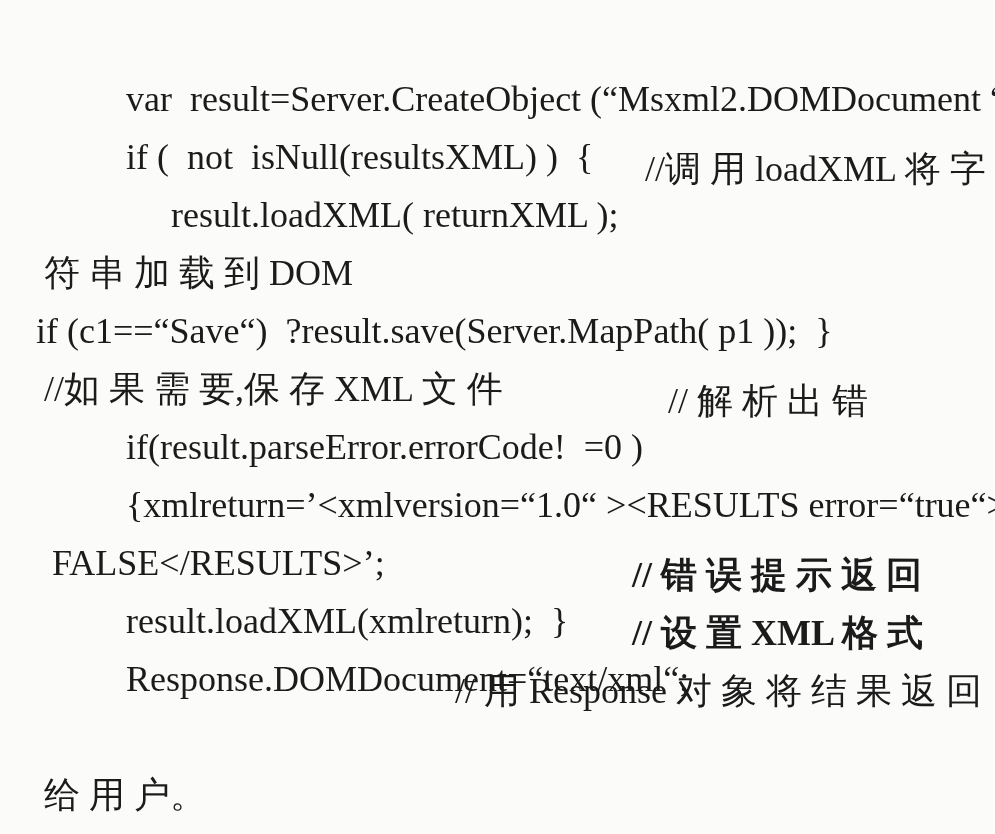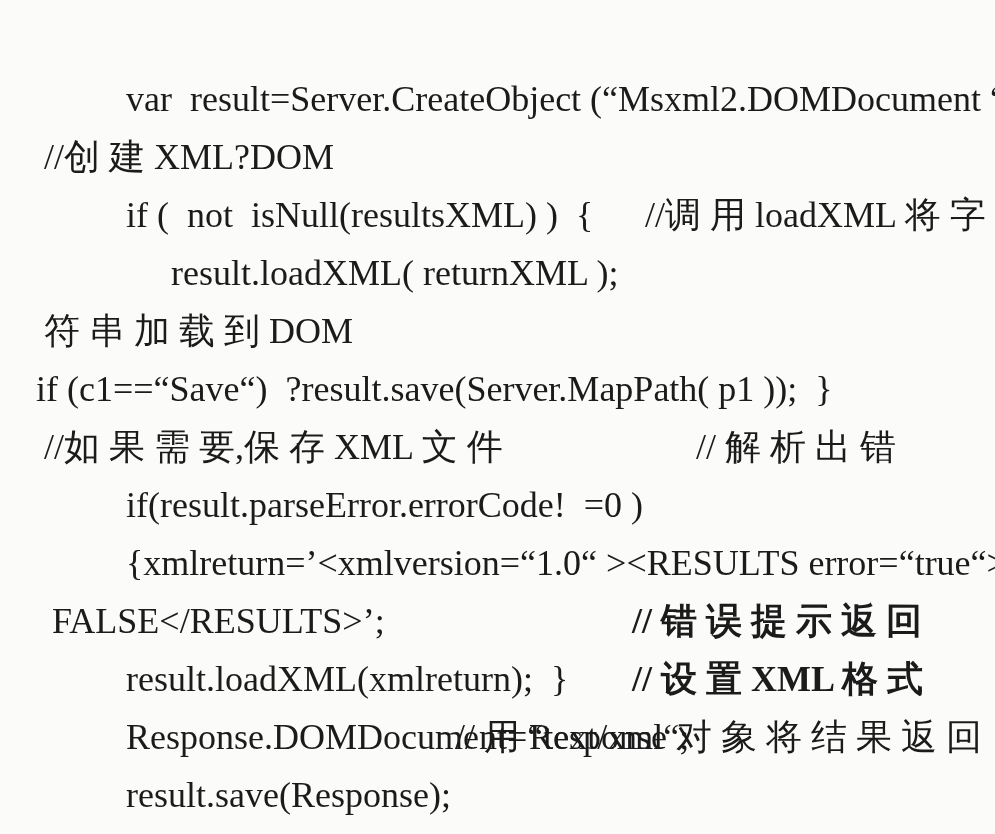--- a/index.html
+++ b/index.html
@@ -25,48 +25,45 @@
     position: relative;
     height: 58px;
     line-height: 58px;
     font-size: 36px;
     white-space: pre;
     box-sizing: border-box;
   }
   .code-text { display: inline; }
   .comment-text {
     position: absolute;
-    top: 0;
+    top: 12px;
     white-space: pre;
     text-align: right;
   }
   
   .ind-flush { padding-left: 8px; }
   .ind-flush-tight { padding-left: 16px; }
   .ind-code { padding-left: 90px; }
   .ind-mid { }
   .ind-deep { padding-left: 135px; }
   
   .cmt-a { left: 645px; }
-  .cmt-b { left: 668px; margin-left: 28px; }
+  .cmt-b { left: 668px; }
   .cmt-c { left: 632px; font-weight: bold; }
   .cmt-d { left: 455px; }
 </style>
 </head>
 <body>
 
 <div class="page">
 
   <div class="code-line ind-code">
     <span class="code-text">var  result=Server.CreateObject (“Msxml2.DOMDocument “);</span>
   </div>
 
-  <div class="code-line ind-flush">
-    <span class="code-text">//创 建 XML?DOM</span>
-  </div>
 
   <div class="code-line ind-code">
     <span class="code-text">if (  not  isNull(resultsXML) )  {</span>
   </div>
 
   <div class="code-line ind-deep">
     <span class="code-text">result.loadXML( returnXML );</span>
     <span class="comment-text cmt-a">//调 用 loadXML 将 字</span>
   </div>
 
@@ -99,21 +96,20 @@
     <span class="code-text">result.loadXML(xmlreturn);  }</span>
     <span class="comment-text cmt-c">// 错 误 提 示 返 回</span>
   </div>
 
   <div class="code-line ind-code">
     <span class="code-text">Response.DOMDocument=“text/xml“;</span>
     <span class="comment-text cmt-c">// 设 置 XML 格 式</span>
   </div>
 
   <div class="code-line ind-code">
-    <span class="code-text">result.save(Response);</span>
     <span class="comment-text cmt-d">// 用 Response 对 象 将 结 果 返 回</span>
   </div>
 
   <div class="code-line ind-flush">
     <span class="code-text">给 用 户。</span>
   </div>
 
 </div>
 
 </body></html>

